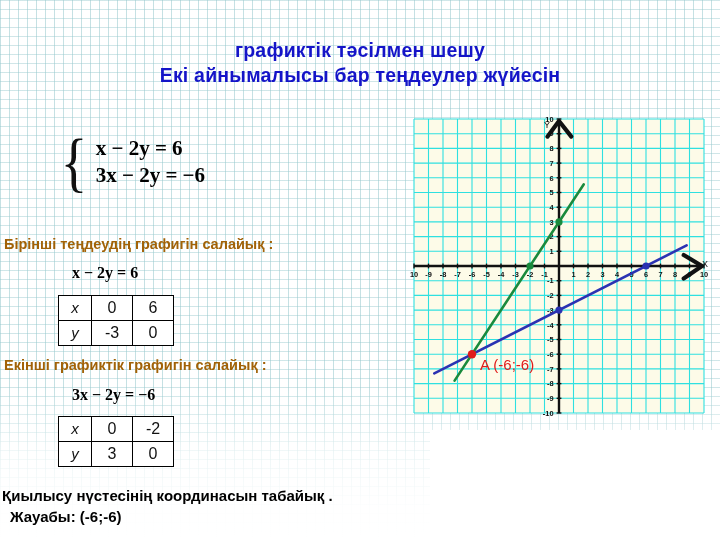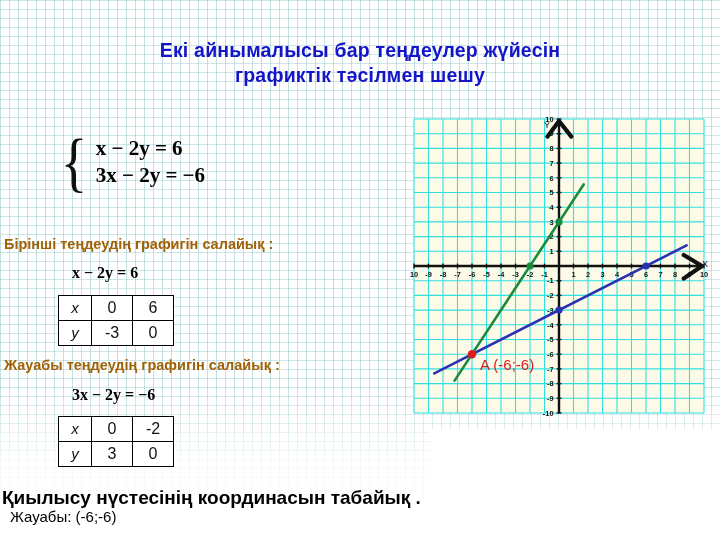--- a/index.html
+++ b/index.html
@@ -66,39 +66,39 @@
   }
   table.vt td{
     border:1.6px solid #000;width:40px;height:24px;text-align:center;
     font-size:16px;color:#111;padding:0;line-height:24px;
   }
   table.vt td.hd{width:32px;font-style:italic;font-size:15px;}
   #table1{left:58px;top:295px;}
   #table2{left:58px;top:416px;}
 
   
-  #bottom1{position:absolute;left:2px;top:487px;color:#000;font-weight:bold;font-size:19px;white-space:nowrap;}
-  #bottom2{position:absolute;left:10px;top:508px;color:#000;font-weight:normal;font-size:15px;white-space:nowrap;}
+  #bottom1{position:absolute;left:2px;top:487px;color:#000;font-weight:bold;font-size:15px;white-space:nowrap;}
+  #bottom2{position:absolute;left:10px;top:508px;color:#000;font-weight:bold;font-size:15px;white-space:nowrap;}
 
   
   #graph{position:absolute;left:408px;top:115px;width:300px;height:310px;}
   #graph svg{display:block;}
 </style>
 </head>
 <body>
 
 <div id="paper-bg"></div>
 <div id="paper-fade"></div>
 <div id="paper-fade2"></div>
 
 <div id="wrap">
 
   <div id="title">
+    <div>графиктік тәсілмен шешу</div>
     <div>Екі айнымалысы бар теңдеулер жүйесін</div>
-    <div>графиктік тәсілмен шешу</div>
   </div>
 
   <div id="system">
     <div id="brace">{</div>
     <div class="eq-lines">
       <div class="eq">x − 2y = 6</div>
       <div class="eq">3x − 2y = −6</div>
     </div>
   </div>
 
@@ -112,21 +112,21 @@
       <td>6</td>
     </tr>
     <tr>
       <td class="hd">y</td>
       <td>-3</td>
       <td>0</td>
     </tr>
   </tbody>
     </table>
 
-  <div class="sec-label" id="label2">Жауабы теңдеудің графигін салайық :</div>
+  <div class="sec-label" id="label2">Екінші графиктік графигін салайық :</div>
   <div class="sub-eq" id="subeq2">3x − 2y = −6</div>
   <table class="vt" id="table2">
     <tbody>
         <tr>
       <td class="hd">x</td>
       <td>0</td>
       <td>-2</td>
     </tr>
     <tr>
       <td class="hd">y</td>

